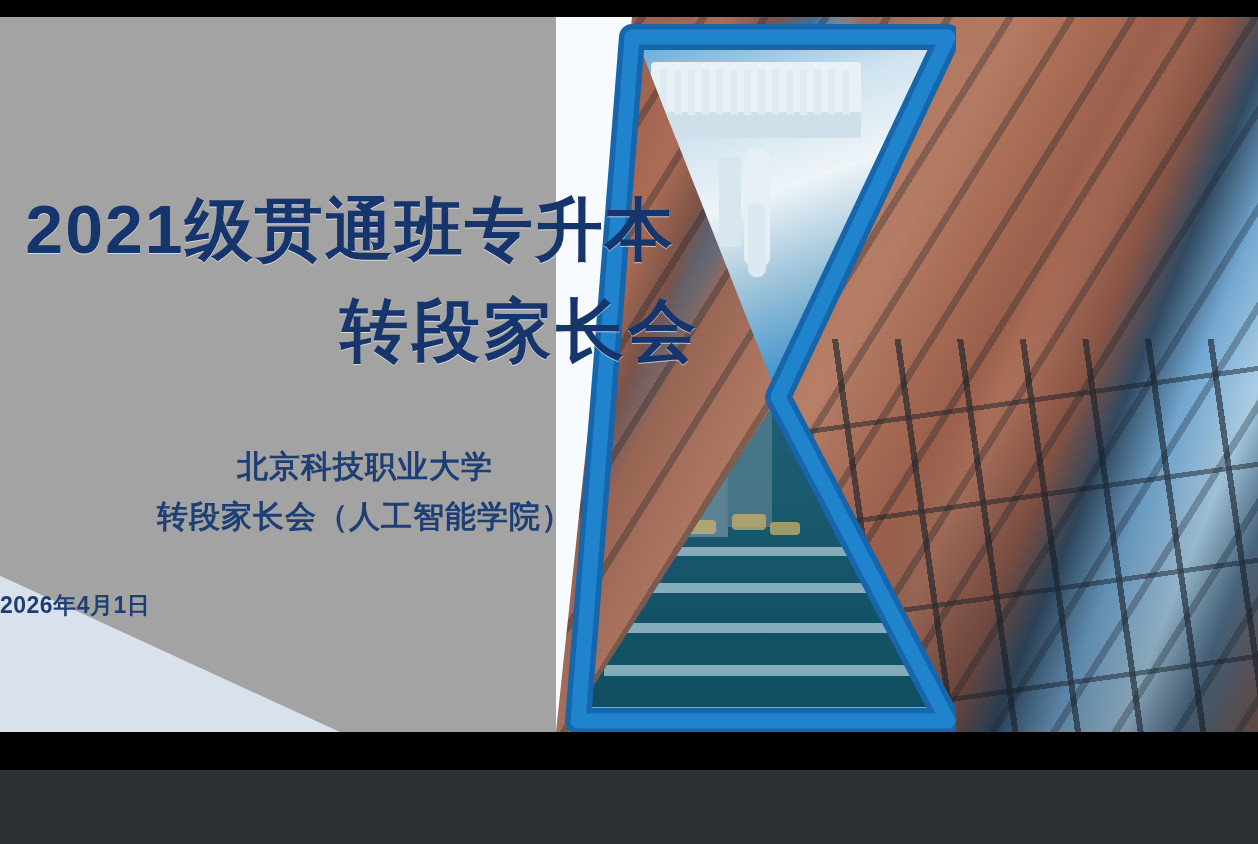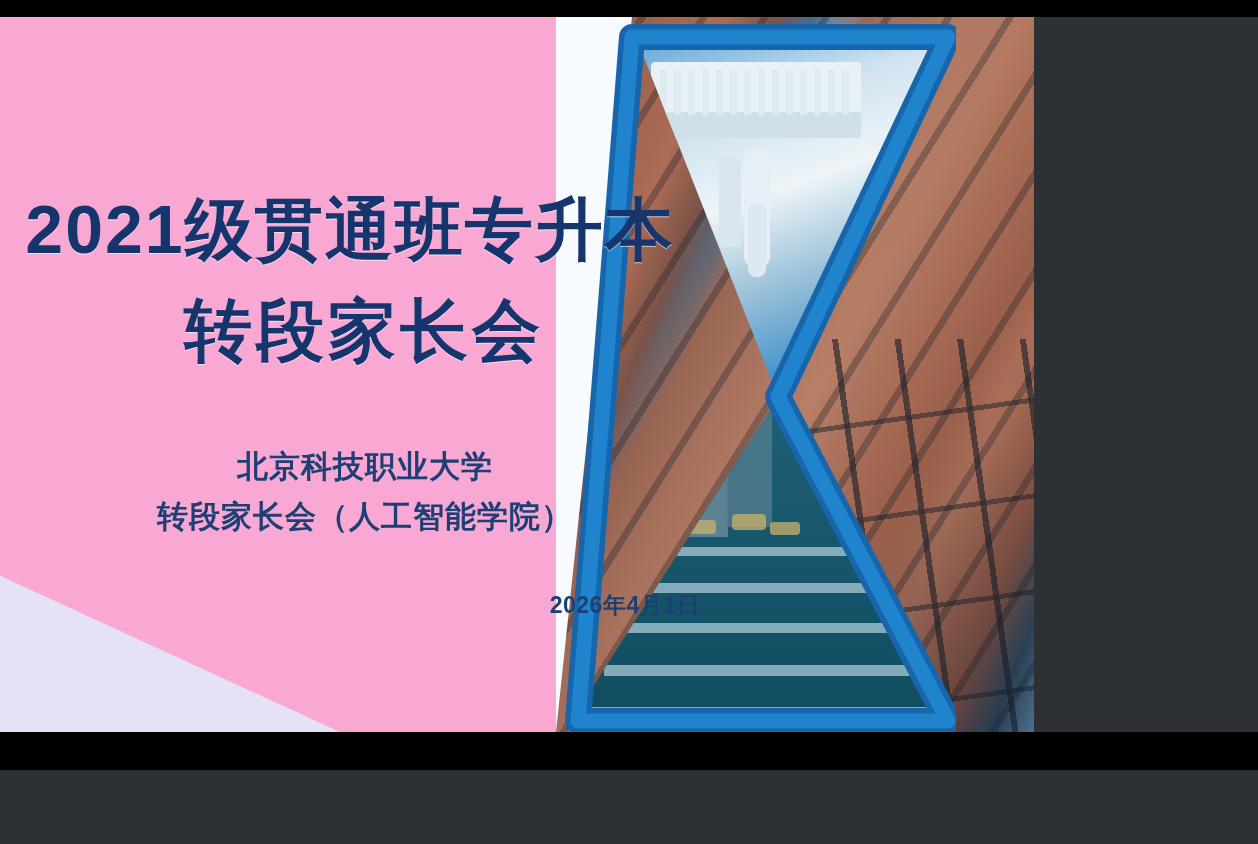--- a/index.html
+++ b/index.html
@@ -37,23 +37,23 @@
     position: absolute;
     left: 0; top: 770px;
     width: 1258px; height: 74px;
     background: #2d3135;
   }
 
   
   #slide {
     position: absolute;
     left: 0; top: 17px;
-    width: 1034px;
+    width: 1258px;
     height: 715px;
-    background: #f9a8d4;
+    background: #a3a3a3;
     overflow: hidden;
   }
 
   
   .corner-wedge {
     position: absolute;
     left: -30px;
     bottom: 0;
     width: 370px;
     height: 170px;
@@ -166,21 +166,21 @@
     text-align: center;
     color: #16356d;
     text-shadow: 0 1px 0 rgba(255,255,255,.6);
   }
   .title-line-2 {
     font-size: 68px;
     font-weight: 700;
     letter-spacing: 4px;
     line-height: 1.1;
     margin: 0;
-    text-align: center;
+    text-align: right;
     color: #16356d;
     padding-left: 28px;
     text-shadow: 0 1px 0 rgba(255,255,255,.6);
   }
   .org-block {
     position: absolute;
     left: 0;
     top: 425px;
     width: 730px;
     text-align: center;
@@ -192,21 +192,21 @@
     letter-spacing: 1px;
     line-height: 1.62;
     margin: 0;
     text-align: center;
   }
   .date-line {
     position: absolute;
     left: 0;
     top: 573px;
     width: 700px;
-    text-align: right;
+    text-align: left;
     font-size: 23px;
     font-weight: 700;
     color: #1d3f74;
     letter-spacing: .5px;
   }
 </style>
 </head>
 <body>
 
 <div id="viewer">

